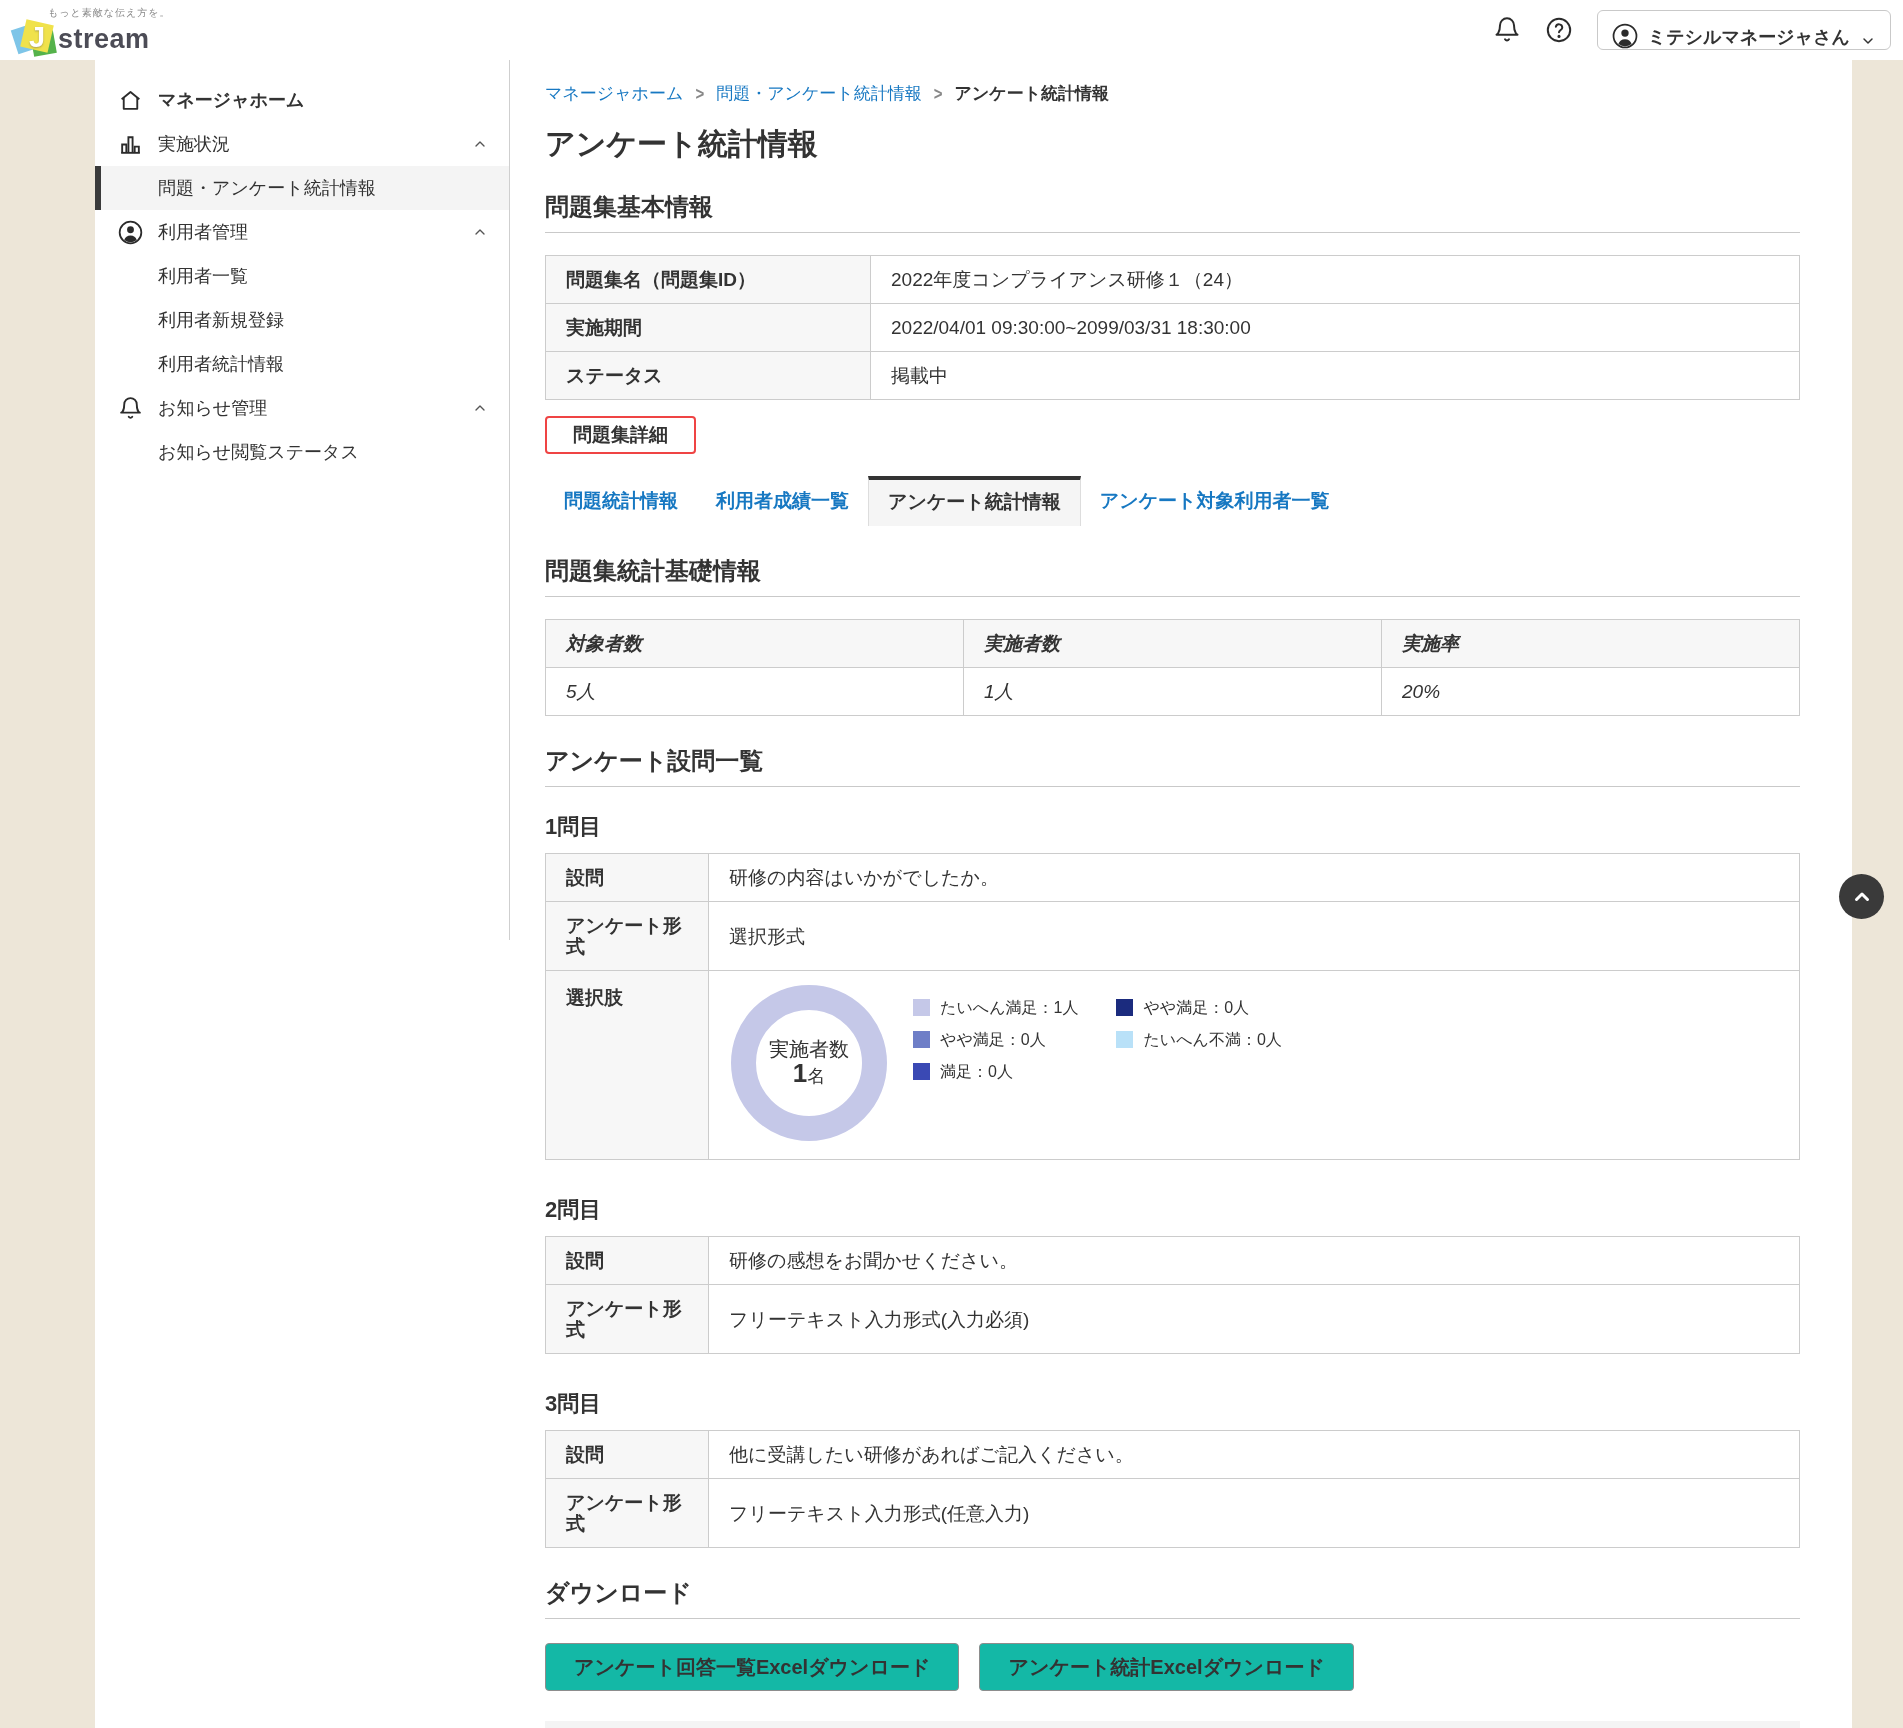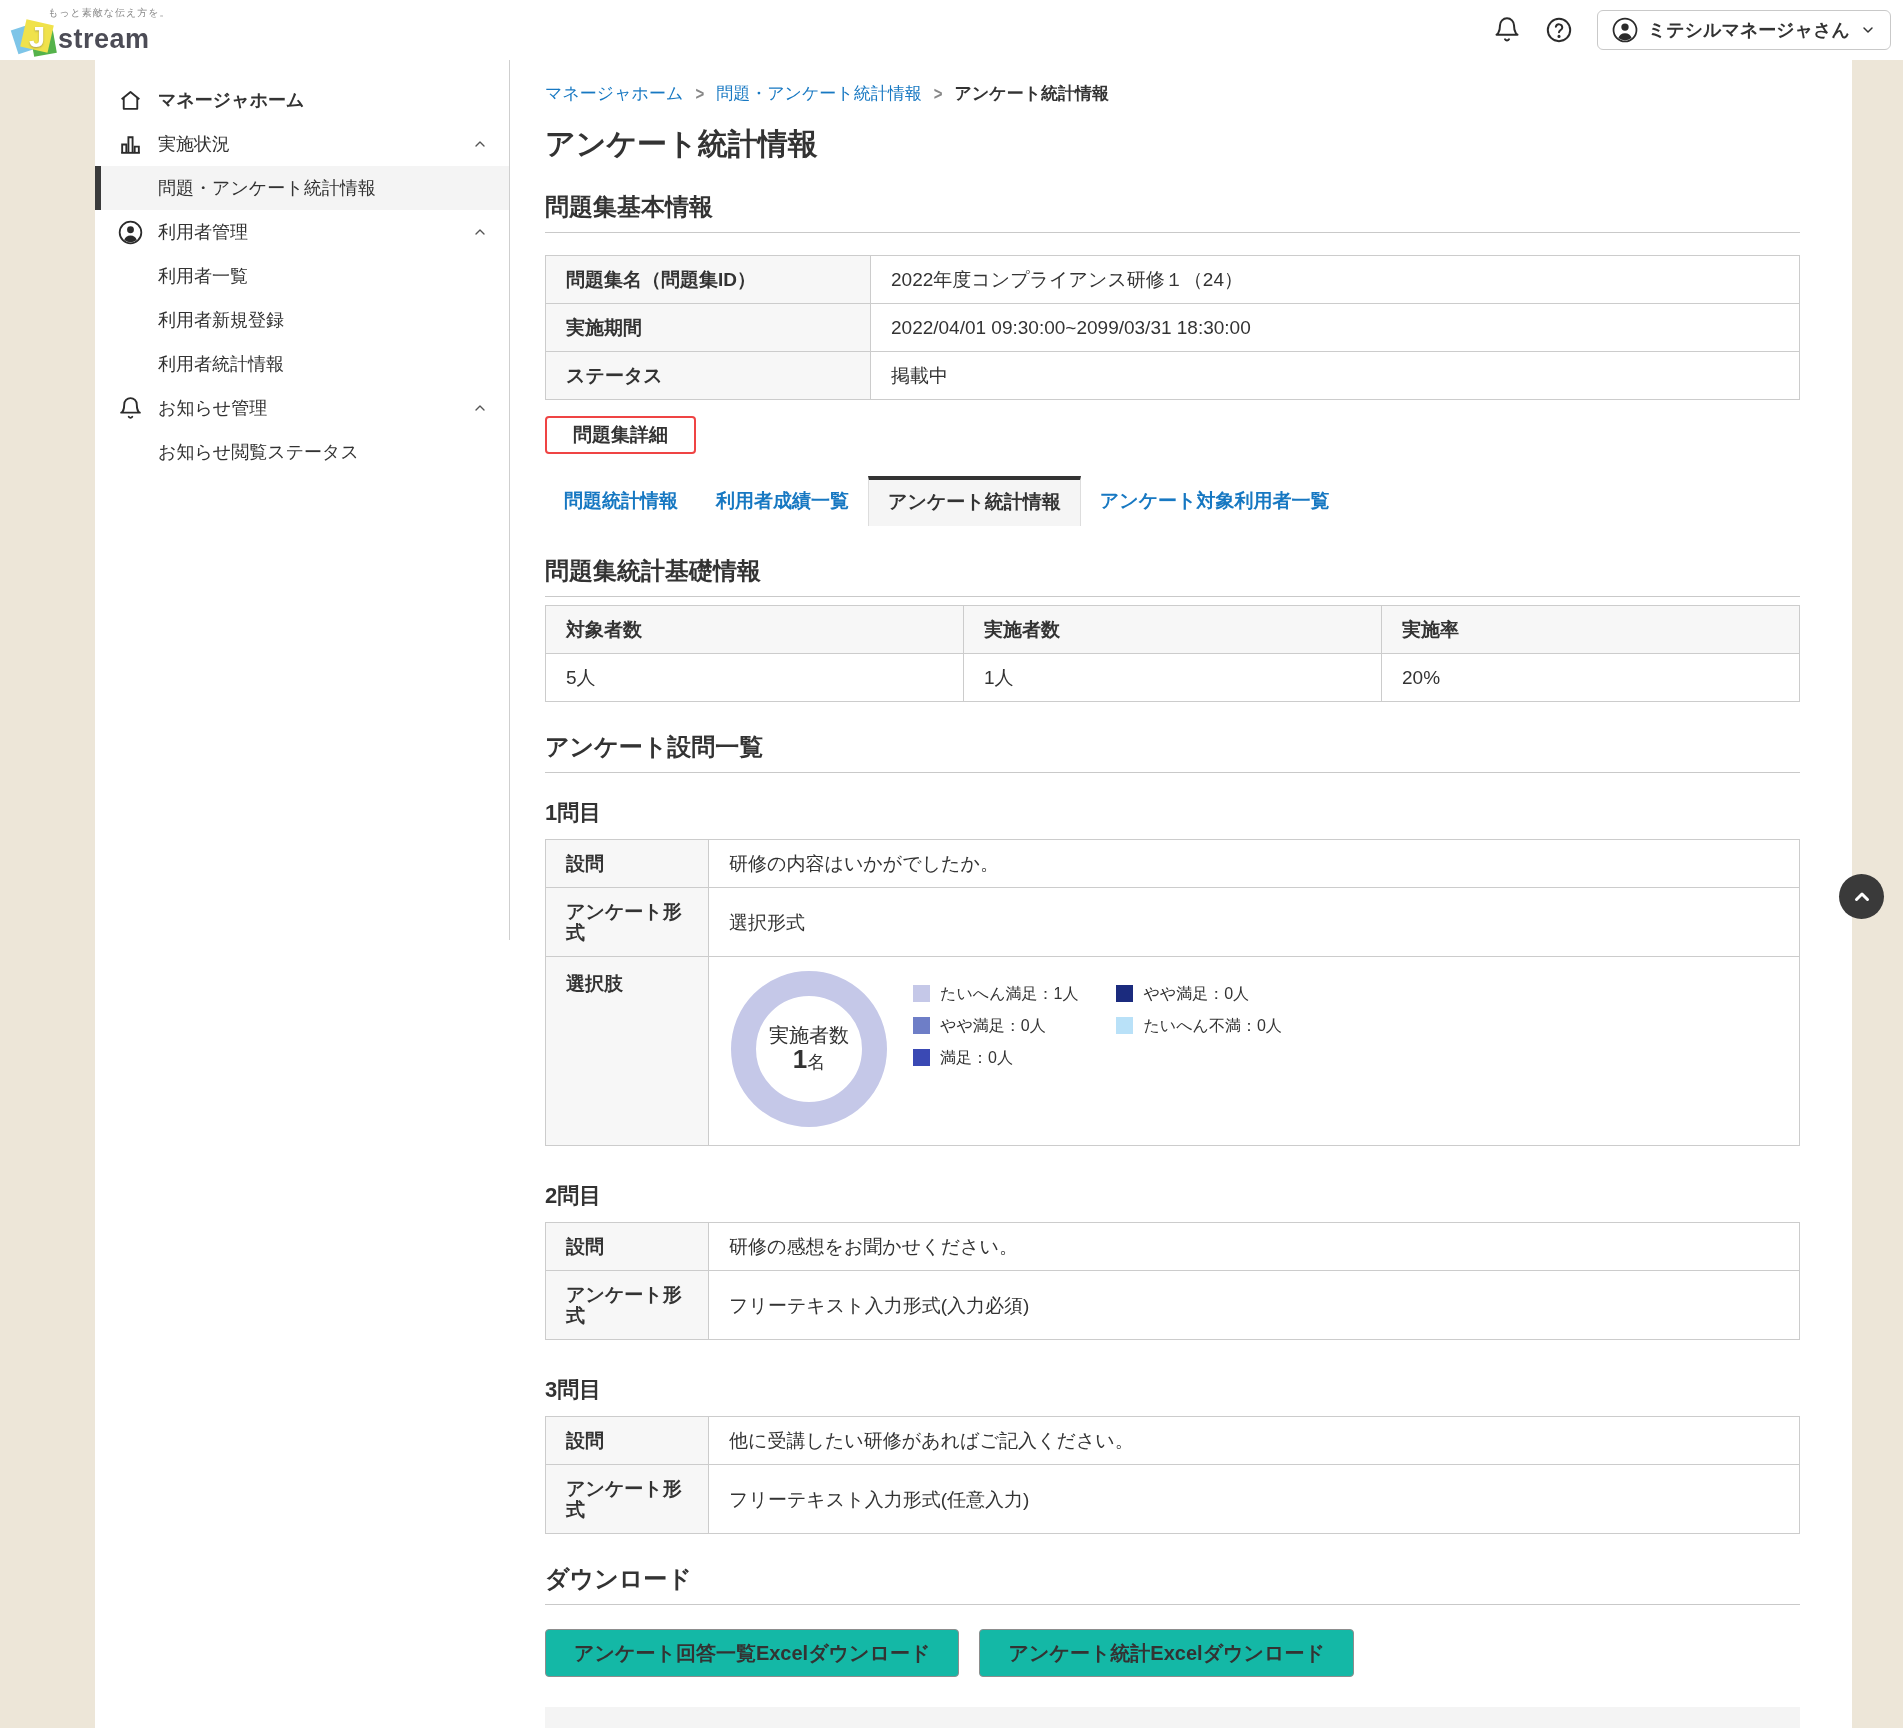--- a/index.html
+++ b/index.html
@@ -25,21 +25,21 @@
   .sq-blue  { left:0;  top:6px;  width:25px; height:25px; background:#7ec5e8; transform:rotate(-18deg); z-index:1; }
   .sq-green { left:18px; top:12px; width:23px; height:23px; background:#55b24b; transform:rotate(-10deg); z-index:2; }
   .sq-yellow{ left:9px;  top:2px;  width:28px; height:28px; background:#f0e24b; transform:rotate(13deg);  z-index:3; }
   .logo-j { position:absolute; z-index:4; left:15px; top:1px; font-size:29px; font-weight:bold; color:#fff;
             text-shadow:0 1px 2px rgba(40,40,80,.35); }
   .brand-name { font-size:27px; font-weight:bold; color:#4c4c56; margin-left:-2px; letter-spacing:0.5px; }
 
   .hdr-right { display:flex; align-items:center; gap:24px; }
   .hdr-icon { width:28px; height:28px; cursor:pointer; display:flex; }
   .user-chip {
-    display:flex; align-items:center; gap:10px; border:1px solid #c9c9c9; border-radius:6px;
+    display:flex; align-items:flex-end; gap:10px; border:1px solid #c9c9c9; border-radius:6px;
     height:40px; padding:0 14px; font-size:18px; font-weight:bold; background:#fff; cursor:pointer;
   }
   .avatar-icon { width:26px; height:26px; display:flex; }
   .chev-down-icon { width:16px; height:16px; display:flex; }
 
   
   .panel {
     position:absolute; top:60px; left:95px; width:1757px; min-height:1646px;
     background:#fff; display:flex; align-items:flex-start;
   }
@@ -89,21 +89,21 @@
   .tabs { display:flex; margin-top:22px; }
   .tab {
     height:50px; line-height:50px; padding:0 19px; font-size:19px; font-weight:bold;
     color:#1778c2; cursor:pointer; white-space:nowrap;
   }
   .tab.active {
     color:#333; background:#f5f5f5; border-top:4px solid #333;
     border-left:1px solid #ddd; border-right:1px solid #ddd; line-height:44px;
   }
 
-  .stats-table { margin-top:8px; table-layout:fixed; }
+  .stats-table { margin-top:22px; table-layout:fixed;font-style:italic; }
   .stats-table th, .stats-table td { width:33.33%; }
 
   .q-label { font-size:22px; font-weight:bold; margin-top:28px; line-height:24px; }
   .q-label.later { margin-top:38px; }
   .kv-table { margin-top:14px; }
   .kv-table th { width:163px; }
   .chart-cell { padding:14px 20px 18px 22px; vertical-align:top; }
   .chart-label-cell { vertical-align:top; padding-top:16px; }
 
   .chart-flex { display:flex; align-items:flex-start; }

